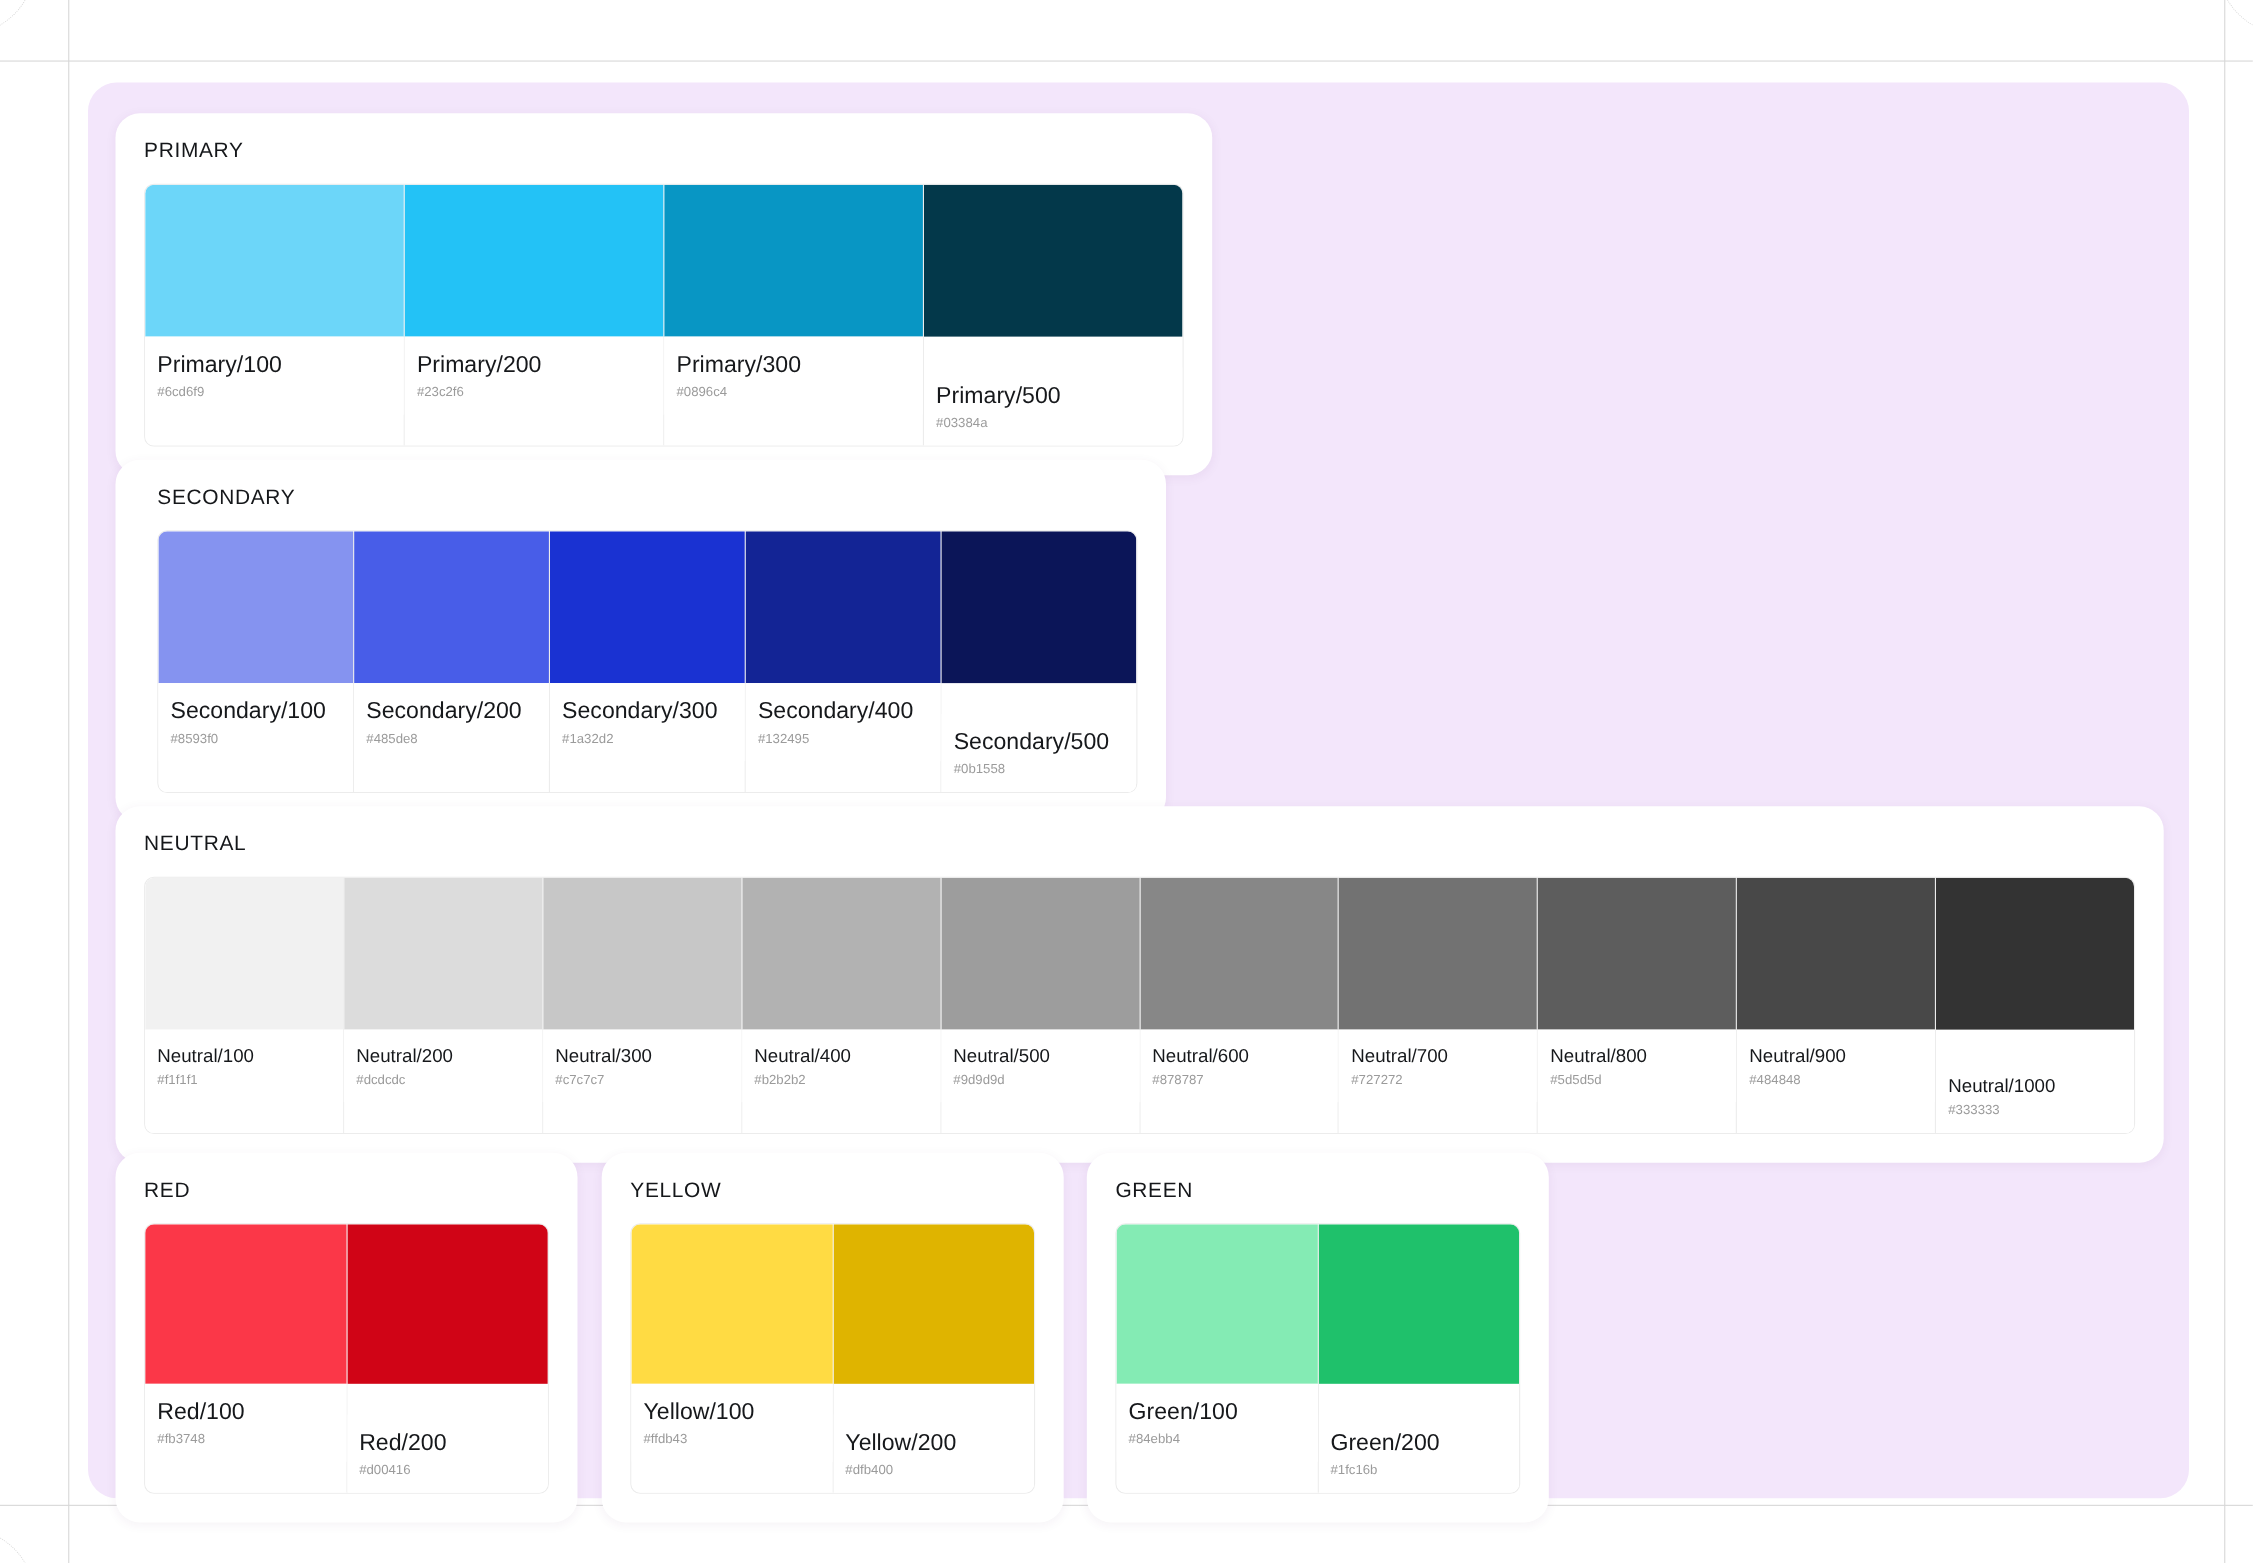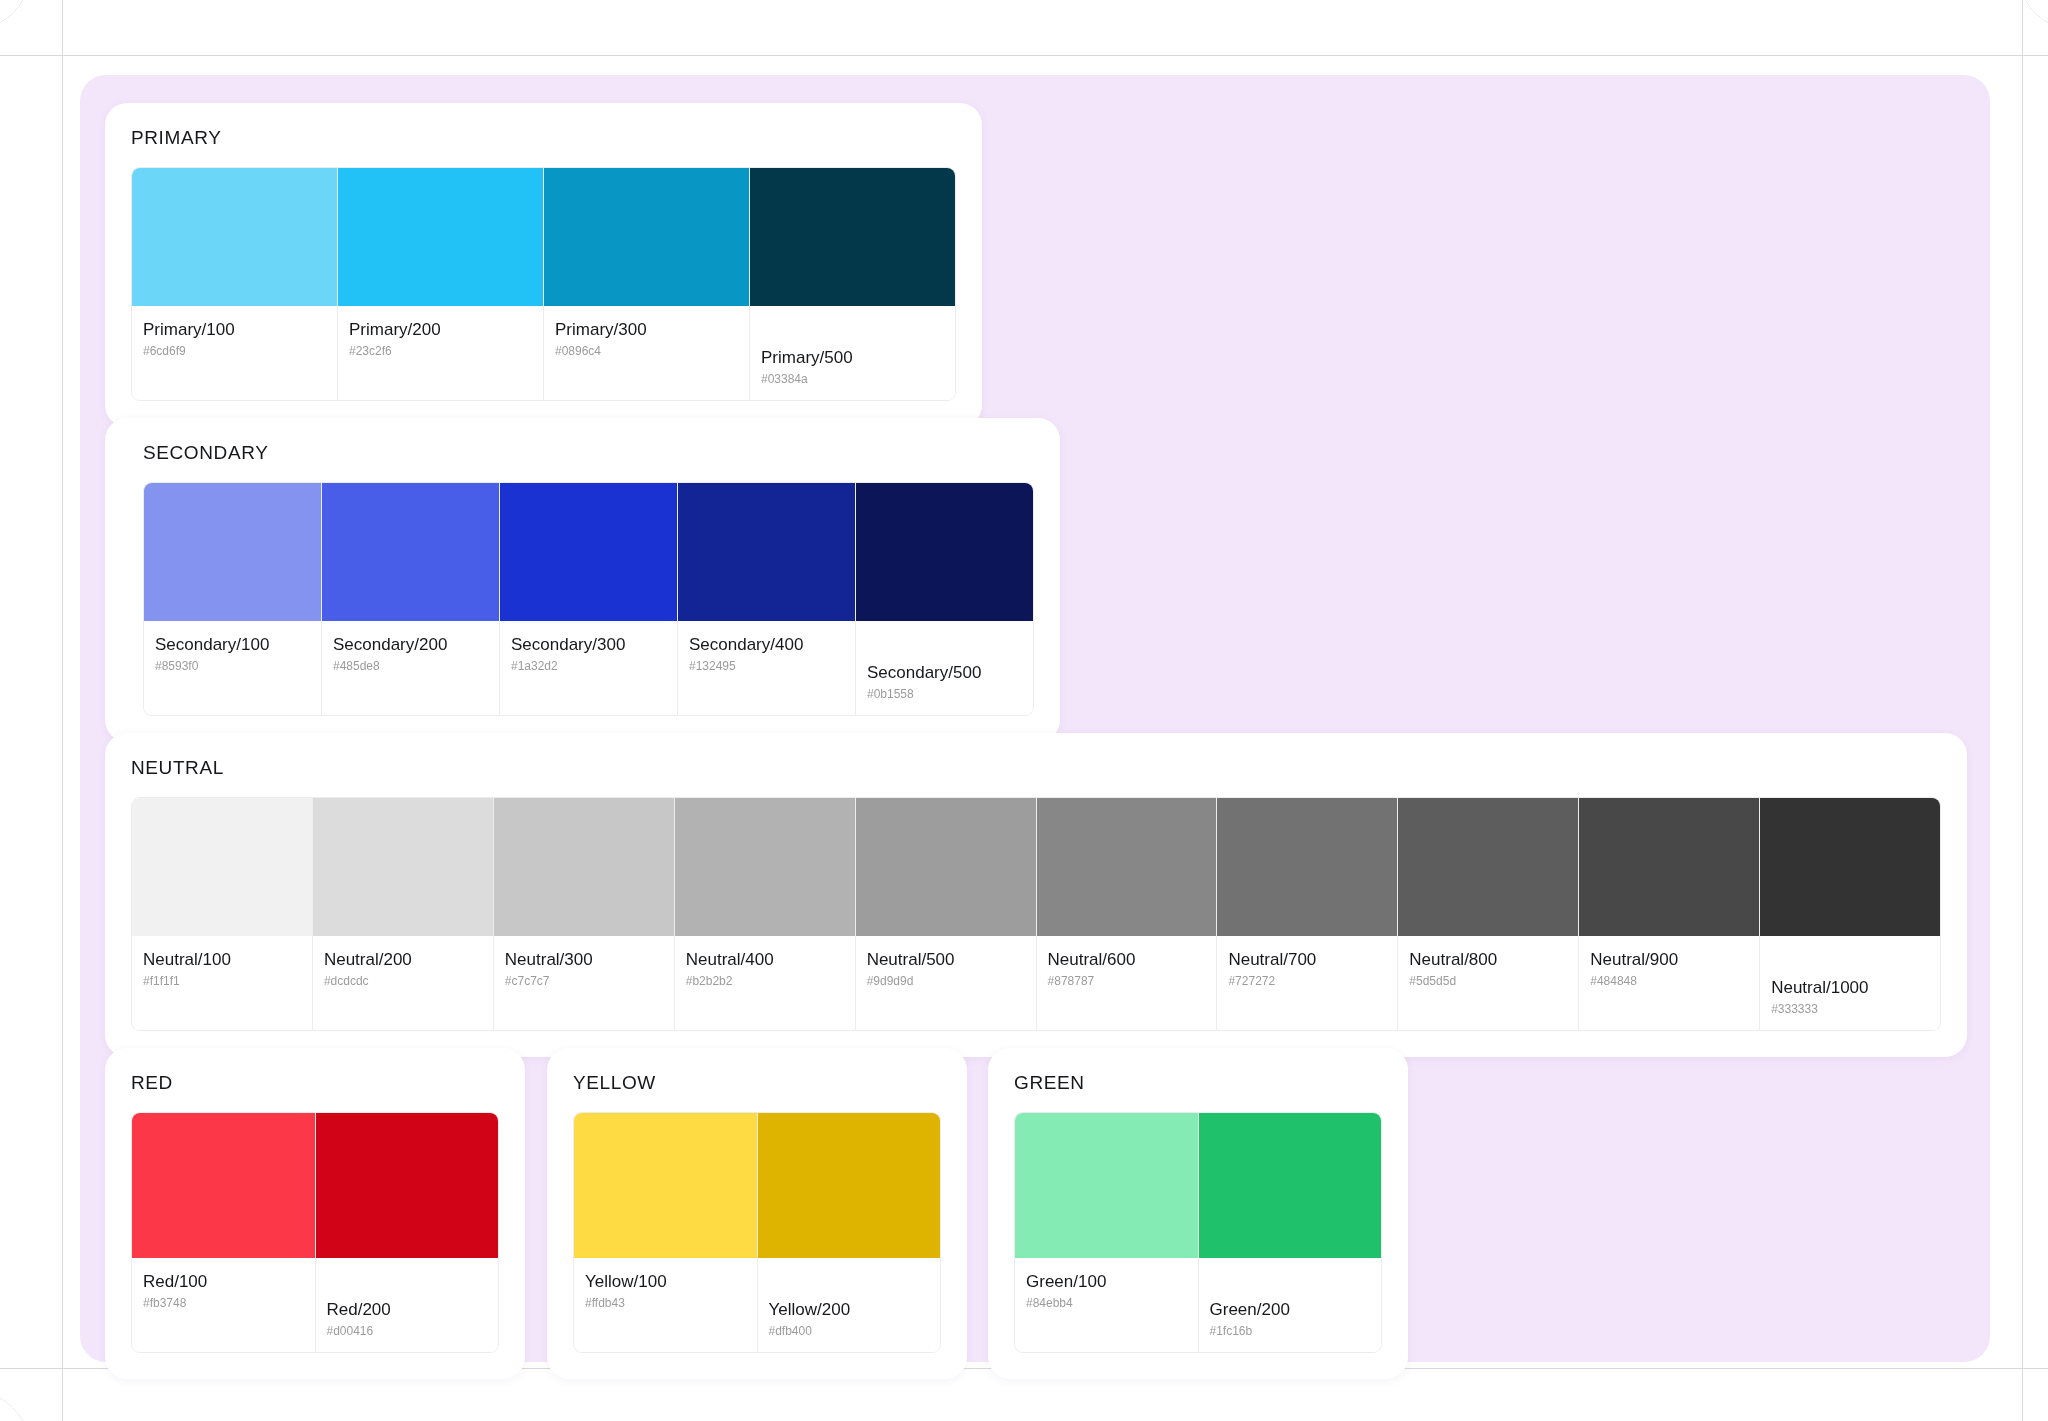--- a/index.html
+++ b/index.html
@@ -84,35 +84,35 @@
   .swatch:last-child { border-right: none; gap: 28px; }
 
   .swatch-chip {
     width: 100%;
   }
   .swatch-meta {
     padding: 13px 10px 13px 11px;
     background: #ffffff;
   }
   .swatch-name {
-    font-size: 17px;
+    font-size: 21px;
     color: #16181b;
     line-height: 1.25;
     white-space: nowrap;
   }
   .swatch-hex {
     font-size: 12px;
     color: #9b9b9b;
     margin-top: 4px;
     line-height: 1.2;
     white-space: nowrap;
   }
 
   
-  #card-primary   { left: 25px;  top: 28px;  width: 877px; }
+  #card-primary   { left: 25px;  top: 28px;  width: 997px; }
   #card-primary   .swatch-chip { height: 138px; }
 
   #card-secondary { left: 25px;  top: 343px; width: 955px; padding-left: 38px; }
   #card-secondary .swatch-chip { height: 138px; }
 
   #card-neutral   { left: 25px;  top: 658px; width: 1862px; }
   #card-neutral   .swatch-chip { height: 138px; }
   #card-neutral   .swatch-name { font-size: 17px; }
 
   #card-red       { left: 25px;  top: 973px; width: 420px; }

